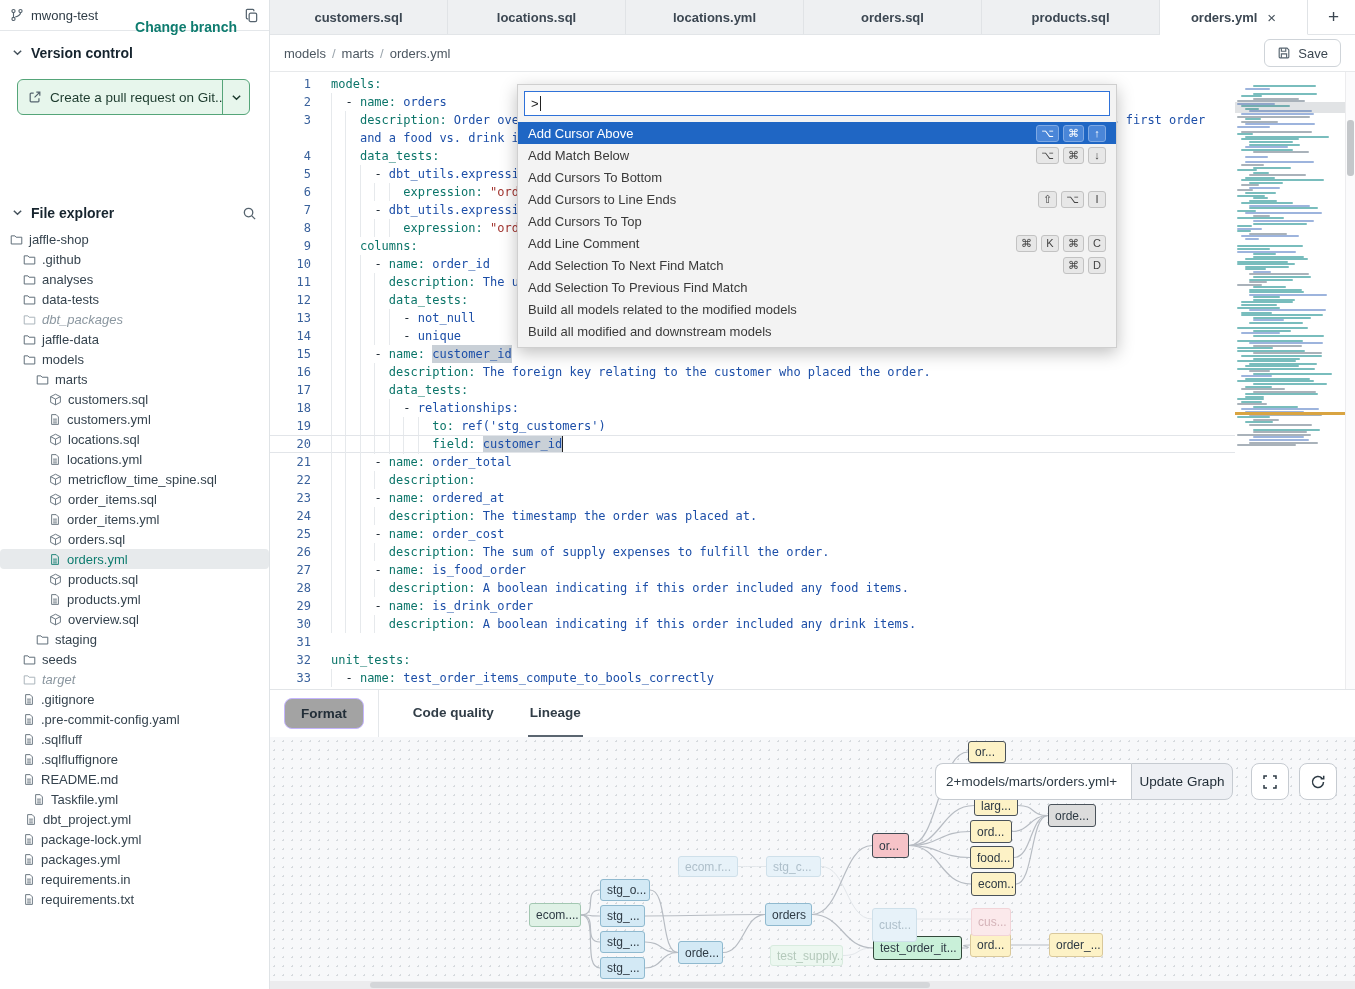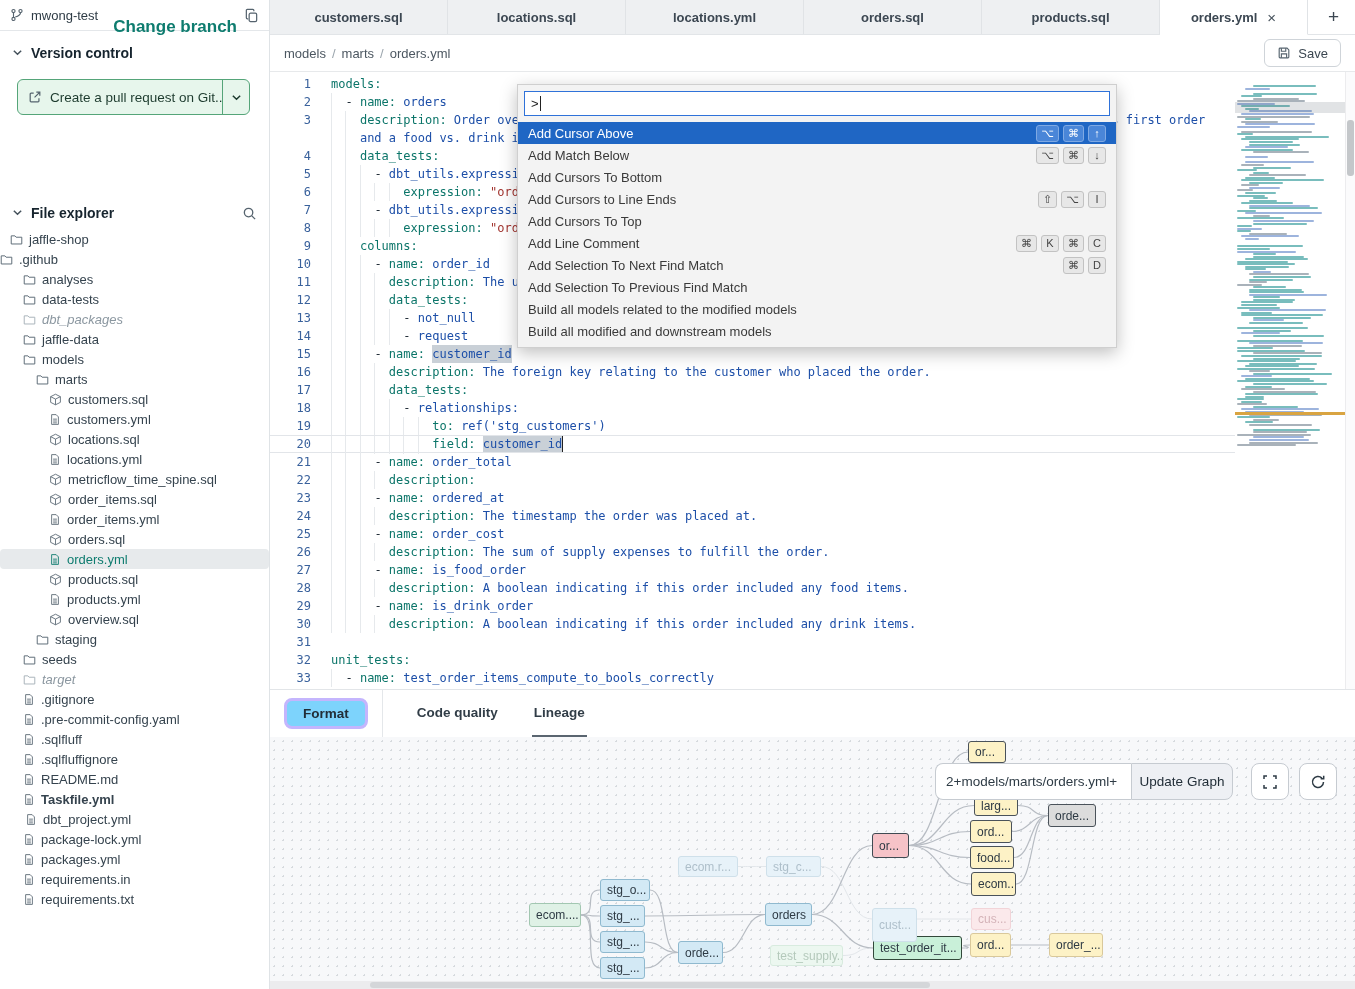--- a/index.html
+++ b/index.html
@@ -7,21 +7,21 @@
     font-family:"Liberation Sans", sans-serif; color:#2e3b45; }
   .app { position:relative; width:1355px; height:989px; }
 
   
   .sidebar { position:absolute; left:0; top:0; width:270px; height:989px; background:#fff;
     border-right:1px solid #dfe3e6; }
   .branch-row { height:31px; display:flex; align-items:center; gap:7px; padding:0 10px;
     border-bottom:1px solid #e4e7ea; font-size:13px; }
   .branch-name { flex:0 1 auto; color:#2e3b45; }
   .spacer { flex:1; }
-  .teal-link { color:#0e7c6f; font-weight:600; font-size:17px; cursor:pointer;margin-top:23px; }
+  .teal-link { color:#0e7c6f; font-weight:600; font-size:14px; cursor:pointer;margin-top:23px; }
   .icon { display:inline-flex; align-items:center; justify-content:center; color:#55636e; }
   .section-head { display:flex; align-items:center; gap:8px; padding:14px 12px 8px 12px;
     font-size:14px; font-weight:700; color:#16242e; }
   .chev { color:#45525c; }
   .pr-btn { margin:10px 17px 0 17px; width:233px; height:36px; display:flex; align-items:stretch;
     border:1px solid #55a579; border-radius:6px; background:#e7f6ec; overflow:hidden; cursor:pointer; }
   .pr-main { flex:1; display:flex; align-items:center; gap:8px; padding:0 10px; font-size:13.5px;
     color:#1d3b2e; white-space:nowrap; overflow:hidden; }
   .pr-caret { width:27px; display:flex; align-items:center; justify-content:center;
     border-left:1px solid #55a579; color:#1d3b2e; }
@@ -84,22 +84,22 @@
   .pal-item { height:22px; display:flex; align-items:center; padding:0 10px; font-size:13px;
     color:#3a3a3a; cursor:pointer; }
   .pal-item.selected { background:#1f66c4; color:#fff; }
   .pal-keys { margin-left:auto; display:flex; gap:4px; }
   .keycap { min-width:18px; height:17px; padding:0 4px; display:flex; align-items:center; justify-content:center;
     font-size:11px; border-radius:3px; background:#e7e7e7; border:1px solid #c2c2c2; color:#444; }
   .pal-item.selected .keycap { background:#4a86d8; border-color:#7fa9e3; color:#fff; }
 
   
   .panelbar { height:48px; border-top:1px solid #e2e5e8; background:#fff; display:flex; align-items:center; }
-  .format-btn { margin-left:14px; height:31px; padding:0 16px; border:3px solid #c4b5fd; border-radius:8px;
-    background:#7dd3fc; font-size:13.5px; font-weight:600; color:#222e38; cursor:pointer; }
+  .format-btn { margin-left:14px; height:31px; padding:0 16px; border:1px solid #c4b5fd; border-radius:8px;
+    background:#a3a3a3; font-size:13.5px; font-weight:600; color:#222e38; cursor:pointer; }
   .panel-div { width:1px; height:47px; background:#e4e7ea; margin-left:14px; }
   .ptab { margin-left:32px; height:48px; display:flex; align-items:center; font-size:13.5px; font-weight:600;
     color:#313d47; cursor:pointer; border-bottom:3px solid transparent; padding:0 2px; }
   .ptab.active { border-bottom:3px solid #5a6570; }
 
   
   .lineage { position:relative; height:244px; background:#f7f8fa;
     background-image:radial-gradient(#d6dade 1px, transparent 1px); background-size:9px 9px; overflow:hidden; }
   .lin-svg { position:absolute; left:0; top:0; }
   .node { position:absolute; display:flex; align-items:center; padding:0 6px; font-size:12px; color:#2e3a44;
@@ -195,21 +195,21 @@
 
     <div class="tree" id="tree">
         <div class="trow" style="padding-left: 10px;">
           <span class="ticon">
             <svg width="13" height="13" viewBox="0 0 16 16" fill="none" stroke="currentColor" stroke-width="1.2">
               <path d="M1.5 13.5v-10h4.5l1.5 1.7h7v8.3z"></path>
             </svg>
           </span>
           <span>jaffle-shop</span>
         </div>
-        <div class="trow" style="">
+        <div class="trow" style="padding-left: 23px;">
           <span class="ticon">
             <svg width="13" height="13" viewBox="0 0 16 16" fill="none" stroke="currentColor" stroke-width="1.2">
               <path d="M1.5 13.5v-10h4.5l1.5 1.7h7v8.3z"></path>
             </svg>
           </span>
           <span>.github</span>
         </div>
         <div class="trow" style="padding-left: 23px;">
           <span class="ticon">
             <svg width="13" height="13" viewBox="0 0 16 16" fill="none" stroke="currentColor" stroke-width="1.2">
@@ -428,21 +428,21 @@
         </div>
         <div class="trow" style="padding-left: 23px;">
           <span class="ticon">
             <svg width="12" height="13" viewBox="0 0 16 16" fill="none" stroke="currentColor" stroke-width="1.2">
               <path d="M3.5 1.5h6l3 3v10h-9z"></path>
               <path d="M5.5 7.5h5M5.5 10h5M5.5 12.5h5"></path>
             </svg>
           </span>
           <span>README.md</span>
         </div>
-        <div class="trow" style="padding-left: 23px; font-weight: bold;">
+        <div class="trow" style="padding-left: 33px;">
           <span class="ticon">
             <svg width="12" height="13" viewBox="0 0 16 16" fill="none" stroke="currentColor" stroke-width="1.2">
               <path d="M3.5 1.5h6l3 3v10h-9z"></path>
               <path d="M5.5 7.5h5M5.5 10h5M5.5 12.5h5"></path>
             </svg>
           </span>
           <span>Taskfile.yml</span>
         </div>
         <div class="trow" style="padding-left: 25px;">
           <span class="ticon">
@@ -544,21 +544,21 @@
           <div class="lrow"><span class="gut">4</span><span class="codewrap"><span class="ind" style="width: 28.92px;"></span><span class="tok-k">data_tests:</span></span></div>
           <div class="lrow"><span class="gut">5</span><span class="codewrap"><span class="ind" style="width: 43.38px;"></span><span class="tok-p">- </span><span class="tok-v">dbt_utils.expression_is_true:</span></span></div>
           <div class="lrow"><span class="gut">6</span><span class="codewrap"><span class="ind" style="width: 72.3px;"></span><span class="tok-k">expression:</span><span class="tok-p"> </span><span class="tok-s">"order_total = subtotal + tax_paid"</span></span></div>
           <div class="lrow"><span class="gut">7</span><span class="codewrap"><span class="ind" style="width: 43.38px;"></span><span class="tok-p">- </span><span class="tok-v">dbt_utils.expression_is_true:</span></span></div>
           <div class="lrow"><span class="gut">8</span><span class="codewrap"><span class="ind" style="width: 72.3px;"></span><span class="tok-k">expression:</span><span class="tok-p"> </span><span class="tok-s">"order_cost = subtotal"</span></span></div>
           <div class="lrow"><span class="gut">9</span><span class="codewrap"><span class="ind" style="width: 28.92px;"></span><span class="tok-k">columns:</span></span></div>
           <div class="lrow"><span class="gut">10</span><span class="codewrap"><span class="ind" style="width: 43.38px;"></span><span class="tok-p">- </span><span class="tok-k">name:</span><span class="tok-v"> order_id</span></span></div>
           <div class="lrow"><span class="gut">11</span><span class="codewrap"><span class="ind" style="width: 57.84px;"></span><span class="tok-k">description:</span><span class="tok-v"> The unique key of the orders mart.</span></span></div>
           <div class="lrow"><span class="gut">12</span><span class="codewrap"><span class="ind" style="width: 57.84px;"></span><span class="tok-k">data_tests:</span></span></div>
           <div class="lrow"><span class="gut">13</span><span class="codewrap"><span class="ind" style="width: 72.3px;"></span><span class="tok-p">- </span><span class="tok-v">not_null</span></span></div>
-          <div class="lrow"><span class="gut">14</span><span class="codewrap"><span class="ind" style="width: 72.3px;"></span><span class="tok-p">- </span><span class="tok-v">request</span></span></div>
+          <div class="lrow"><span class="gut">14</span><span class="codewrap"><span class="ind" style="width: 72.3px;"></span><span class="tok-p">- </span><span class="tok-v">unique</span></span></div>
           <div class="lrow"><span class="gut">15</span><span class="codewrap"><span class="ind" style="width: 43.38px;"></span><span class="tok-p">- </span><span class="tok-k">name:</span><span class="tok-v"> </span><span class="tok-hl">customer_id</span></span></div>
           <div class="lrow"><span class="gut">16</span><span class="codewrap"><span class="ind" style="width: 57.84px;"></span><span class="tok-k">description:</span><span class="tok-v"> The foreign key relating to the customer who placed the order.</span></span></div>
           <div class="lrow"><span class="gut">17</span><span class="codewrap"><span class="ind" style="width: 57.84px;"></span><span class="tok-k">data_tests:</span></span></div>
           <div class="lrow"><span class="gut">18</span><span class="codewrap"><span class="ind" style="width: 72.3px;"></span><span class="tok-p">- </span><span class="tok-v">relationships:</span></span></div>
           <div class="lrow"><span class="gut">19</span><span class="codewrap"><span class="ind" style="width: 101.22px;"></span><span class="tok-k">to:</span><span class="tok-v"> ref('stg_customers')</span></span></div>
           <div class="lrow current"><span class="gut">20</span><span class="codewrap"><span class="ind" style="width: 101.22px;"></span><span class="tok-k">field:</span><span class="tok-v"> </span><span class="tok-hl caret">customer_id</span></span></div>
           <div class="lrow"><span class="gut">21</span><span class="codewrap"><span class="ind" style="width: 43.38px;"></span><span class="tok-p">- </span><span class="tok-k">name:</span><span class="tok-v"> order_total</span></span></div>
           <div class="lrow"><span class="gut">22</span><span class="codewrap"><span class="ind" style="width: 57.84px;"></span><span class="tok-k">description:</span></span></div>
           <div class="lrow"><span class="gut">23</span><span class="codewrap"><span class="ind" style="width: 43.38px;"></span><span class="tok-p">- </span><span class="tok-k">name:</span><span class="tok-v"> ordered_at</span></span></div>
           <div class="lrow"><span class="gut">24</span><span class="codewrap"><span class="ind" style="width: 57.84px;"></span><span class="tok-k">description:</span><span class="tok-v"> The timestamp the order was placed at.</span></span></div>
@@ -853,21 +853,21 @@
         <div class="node n-yellow" style="left: 700px; top: 83px; width: 42px; height: 23px;">ord...</div>
         <div class="node n-yellow" style="left: 700px; top: 109px; width: 44px; height: 23px;">food...</div>
         <div class="node n-yellow" style="left: 701px; top: 135px; width: 45px; height: 24px;">ecom...</div>
         <div class="node n-gray" style="left: 778px; top: 67px; width: 48px; height: 23px;">orde...</div>
         <div class="node n-green" style="left: 603px; top: 199px; width: 89px; height: 24px;">test_order_it...</div>
         <div class="node n-yellow-soft" style="left: 700px; top: 196px; width: 41px; height: 24px;">ord...</div>
         <div class="node n-yellow-soft" style="left: 779px; top: 196px; width: 54px; height: 24px;">order_...</div>
         <div class="node n-faded-blue" style="left: 408px; top: 119px; width: 60px; height: 21px;">ecom.r...</div>
         <div class="node n-faded-blue" style="left: 496px; top: 119px; width: 55px; height: 21px;">stg_c...</div>
         <div class="node n-faded-blue" style="left: 602px; top: 171px; width: 45px; height: 34px;">cust...</div>
-        <div class="node n-faded-pink" style="left: 701px; top: 171px; width: 40px; height: 22px;">cus...</div>
+        <div class="node n-faded-pink" style="left: 701px; top: 171px; width: 40px; height: 28px;">cus...</div>
         <div class="node n-faded-green" style="left: 500px; top: 208px; width: 73px; height: 21px;">test_supply...</div>
       </div>
 
     <div class="hscroll">
       <div class="hthumb"></div>
     </div>
   </main>
 </div>
 
 </body></html>

